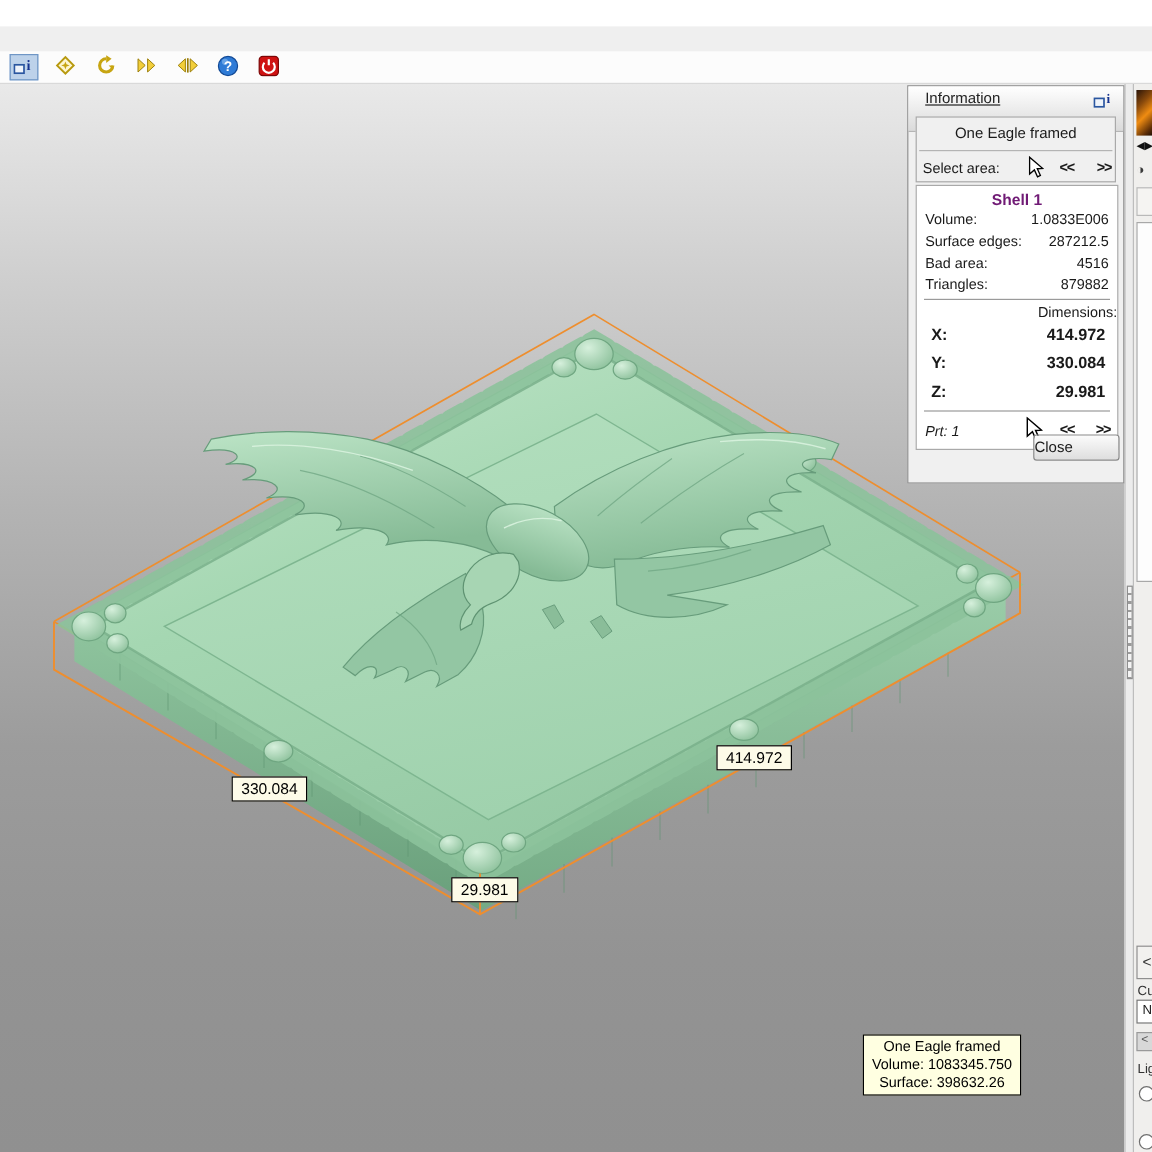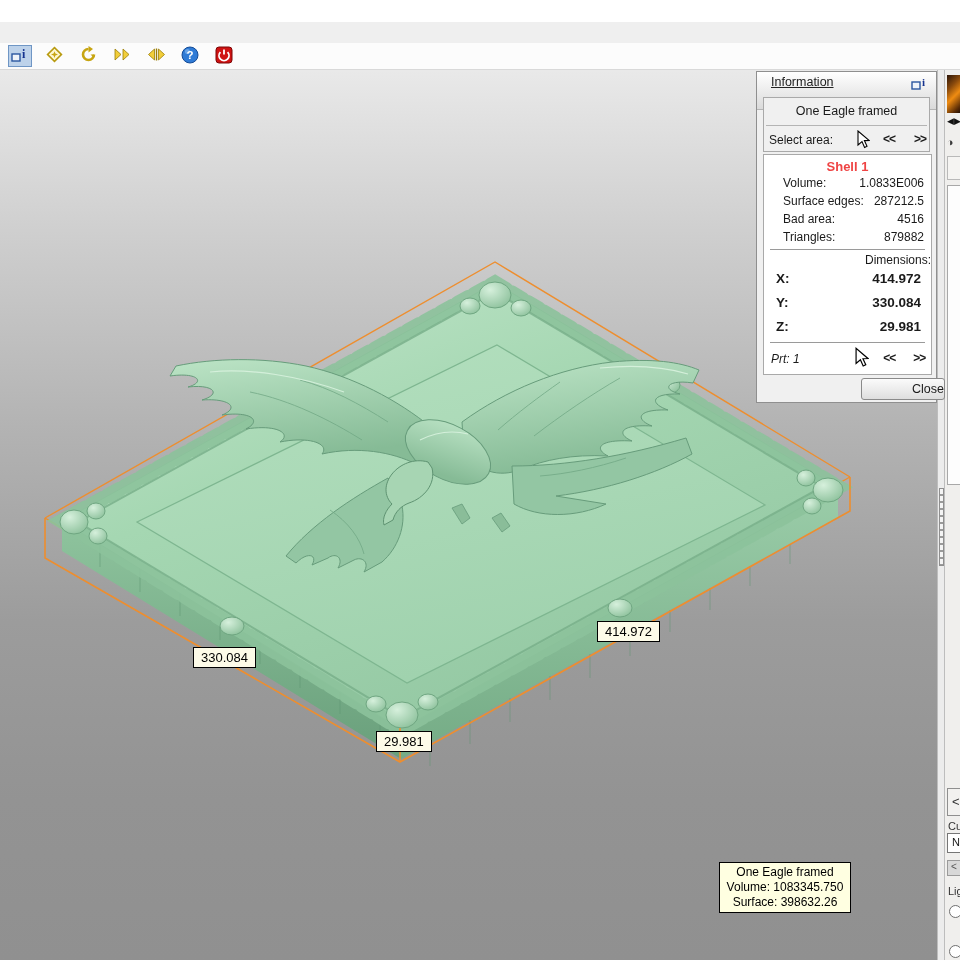--- a/index.html
+++ b/index.html
@@ -61,36 +61,36 @@
   .gb-title { text-align:center; padding-top:6px; font-size:12.5px; }
   .gb-sep { position:absolute; left:2px; right:2px; top:27px; border-top:1px solid #b4b4b4; }
   .pick-row { position:absolute; left:5px; right:5px; top:31px; height:21px; font-size:12px; }
   .pick-row .lbl { position:absolute; left:0; top:4px; }
   .pick-row .cur { position:absolute; left:88px; top:1px; }
   .pick-row .bk  { position:absolute; left:114px; top:3px; font-weight:bold; letter-spacing:-1px; cursor:default; }
   .pick-row .fw  { position:absolute; left:145px; top:3px; font-weight:bold; letter-spacing:-1px; cursor:default; }
 
   .shellbox { position:absolute; left:6px; top:82px; width:169px; height:221px;
     background:#ffffff; border:1px solid #a9a9a9; }
-  .shell-title { text-align:center; color:#ef4444; font-weight:bold; font-size:13px; padding-top:4px; }
-  .stat { padding:0 7px; height:18px; line-height:18px;margin-left:12px; }
+  .shell-title { text-align:center; color:#701a75; font-weight:bold; font-size:13px; padding-top:4px; }
+  .stat { padding:0 7px; height:18px; line-height:18px; }
   .stat .s-lbl { float:left; } .stat .s-val { float:right; }
   .box-sep { margin:3px 6px 0 6px; border-top:1px solid #9a9a9a; }
   .dims-title { text-align:right; padding-top:3px; height:17px; }
   .dimrow { padding:0 10px 0 12px; height:24px; line-height:24px; font-weight:bold; font-size:13.5px; }
   .dimrow .s-lbl { float:left; } .dimrow .s-val { float:right; }
   .prt-row { position:relative; height:24px; font-size:12px; margin:4px 7px 0 7px;font-style:italic; }
   .prt-row .lbl { position:absolute; left:0; top:5px; }
   .prt-row .cur { position:absolute; left:84px; top:0; }
   .prt-row .bk { position:absolute; left:112px; top:4px; font-weight:bold; letter-spacing:-1px; }
   .prt-row .fw { position:absolute; left:142px; top:4px; font-weight:bold; letter-spacing:-1px; }
 
-  .close-btn { position:absolute; left:104px; top:306px; width:84px; height:22px;
+  .close-btn { position:absolute; left:104px; top:290px; width:72px; height:22px;
     background:linear-gradient(#fbfbfb,#dedede); border:1px solid #8a8a8a; border-radius:3px;
-    text-align:right; line-height:20px; font-size:12.5px; cursor:default; }
+    text-align:left; line-height:20px; font-size:12.5px; cursor:default; }
 </style>
 </head>
 <body>
 
 <div class="top-white"></div>
 <div class="top-gray"></div>
 
 <div class="toolbar">
   <div class="tbtn active">
     <span>

